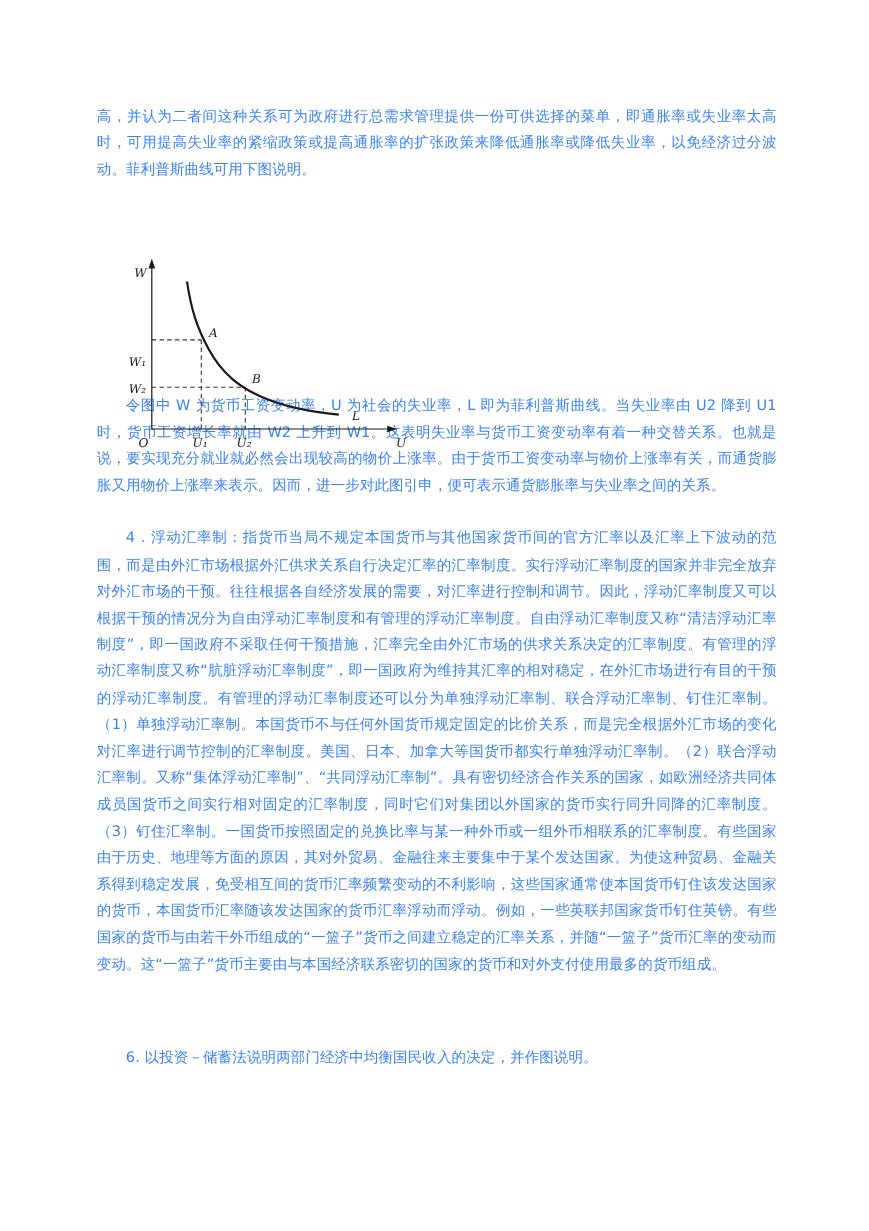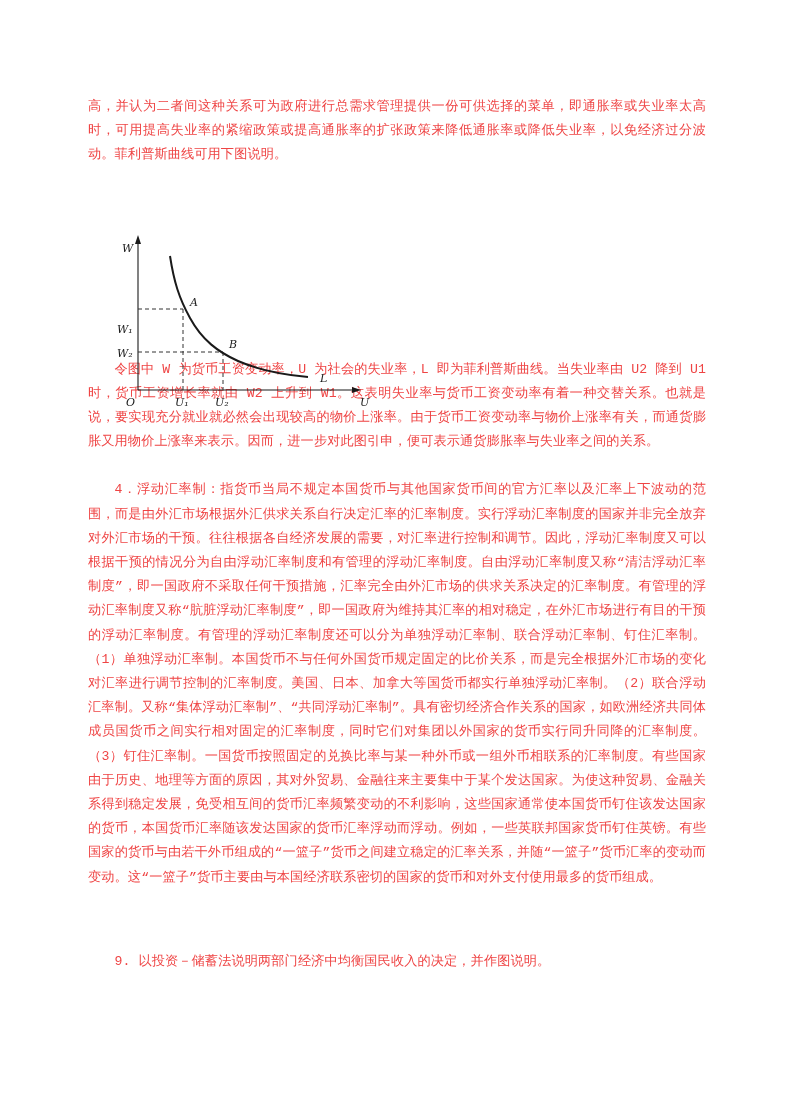--- a/index.html
+++ b/index.html
@@ -21,25 +21,24 @@
   .content {
     position: absolute;
     left: 88px;
     top: 95px;
     width: 618px;
   }
   p.para {
     margin: 0;
     font-size: 13.2px;
     line-height: 24.2px;
-    color: #ef4444;
+    color: #3b82f6;
     text-align: justify;
     text-justify: inter-ideograph;
     letter-spacing: 0.1px;
-    font-family: Liberation Mono, monospace;
   }
   p.indent {
     text-indent: 2em;
   }
   .gap-md { height: 24px; }
   .gap-lg { height: 36px; }
 
   
   .figure-wrap {
     position: relative;
@@ -111,16 +110,16 @@
 
     <div class="gap-md"></div>
 
     <p class="para indent">4．浮动汇率制：指货币当局不规定本国货币与其他国家货币间的官方汇率以及汇率上下波动的范围，而是由外汇市场根据外汇供求关系自行决定汇率的汇率制度。实行浮动汇率制度的国家并非完全放弃对外汇市场的干预。往往根据各自经济发展的需要，对汇率进行控制和调节。因此，浮动汇率制度又可以根据干预的情况分为自由浮动汇率制度和有管理的浮动汇率制度。自由浮动汇率制度又称“清洁浮动汇率制度”，即一国政府不采取任何干预措施，汇率完全由外汇市场的供求关系决定的汇率制度。有管理的浮动汇率制度又称“肮脏浮动汇率制度”，即一国政府为维持其汇率的相对稳定，在外汇市场进行有目的干预的浮动汇率制度。有管理的浮动汇率制度还可以分为单独浮动汇率制、联合浮动汇率制、钉住汇率制。（1）单独浮动汇率制。本国货币不与任何外国货币规定固定的比价关系，而是完全根据外汇市场的变化对汇率进行调节控制的汇率制度。美国、日本、加拿大等国货币都实行单独浮动汇率制。（2）联合浮动汇率制。又称“集体浮动汇率制”、“共同浮动汇率制”。具有密切经济合作关系的国家，如欧洲经济共同体成员国货币之间实行相对固定的汇率制度，同时它们对集团以外国家的货币实行同升同降的汇率制度。（3）钉住汇率制。一国货币按照固定的兑换比率与某一种外币或一组外币相联系的汇率制度。有些国家由于历史、地理等方面的原因，其对外贸易、金融往来主要集中于某个发达国家。为使这种贸易、金融关系得到稳定发展，免受相互间的货币汇率频繁变动的不利影响，这些国家通常使本国货币钉住该发达国家的货币，本国货币汇率随该发达国家的货币汇率浮动而浮动。例如，一些英联邦国家货币钉住英镑。有些国家的货币与由若干外币组成的“一篮子”货币之间建立稳定的汇率关系，并随“一篮子”货币汇率的变动而变动。这“一篮子”货币主要由与本国经济联系密切的国家的货币和对外支付使用最多的货币组成。</p>
 
     <div class="gap-lg"></div>
 
 
     <div class="gap-md"></div>
 
-    <p class="para indent">9. 以投资－储蓄法说明两部门经济中均衡国民收入的决定，并作图说明。</p>
+    <p class="para indent">6. 以投资－储蓄法说明两部门经济中均衡国民收入的决定，并作图说明。</p>
 
   </div>
 </div>
 
 </body></html>

